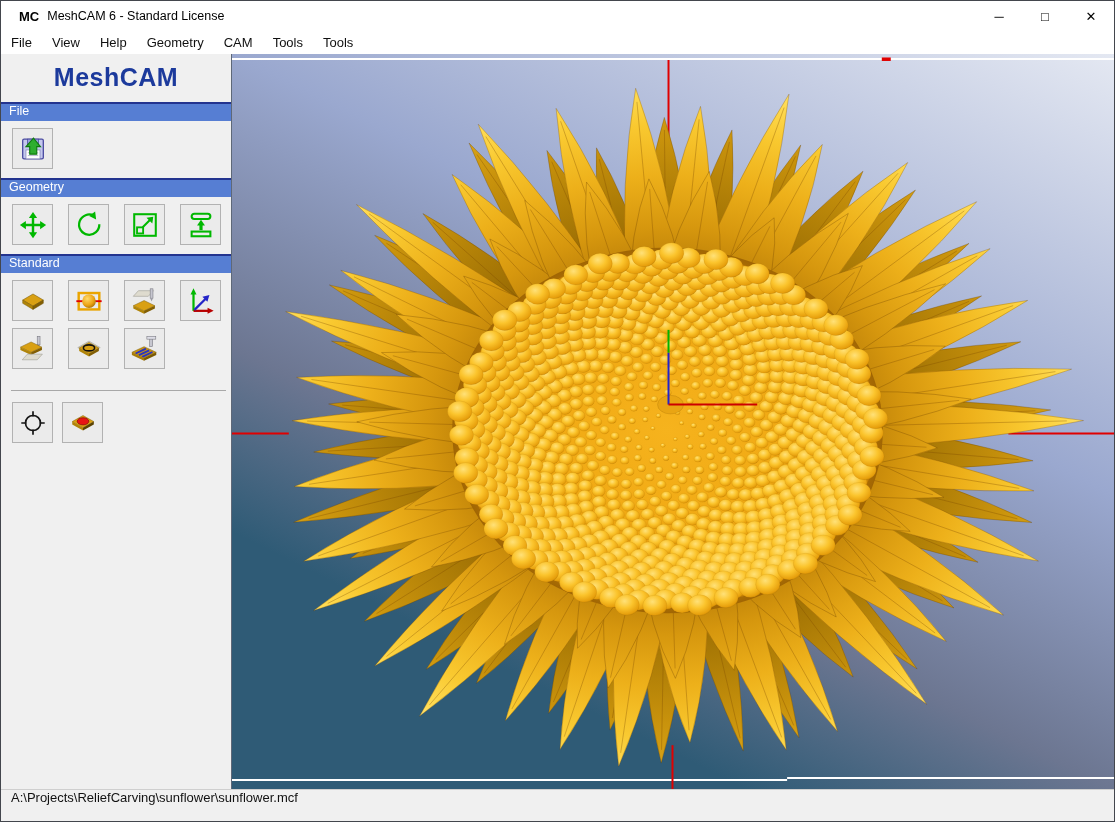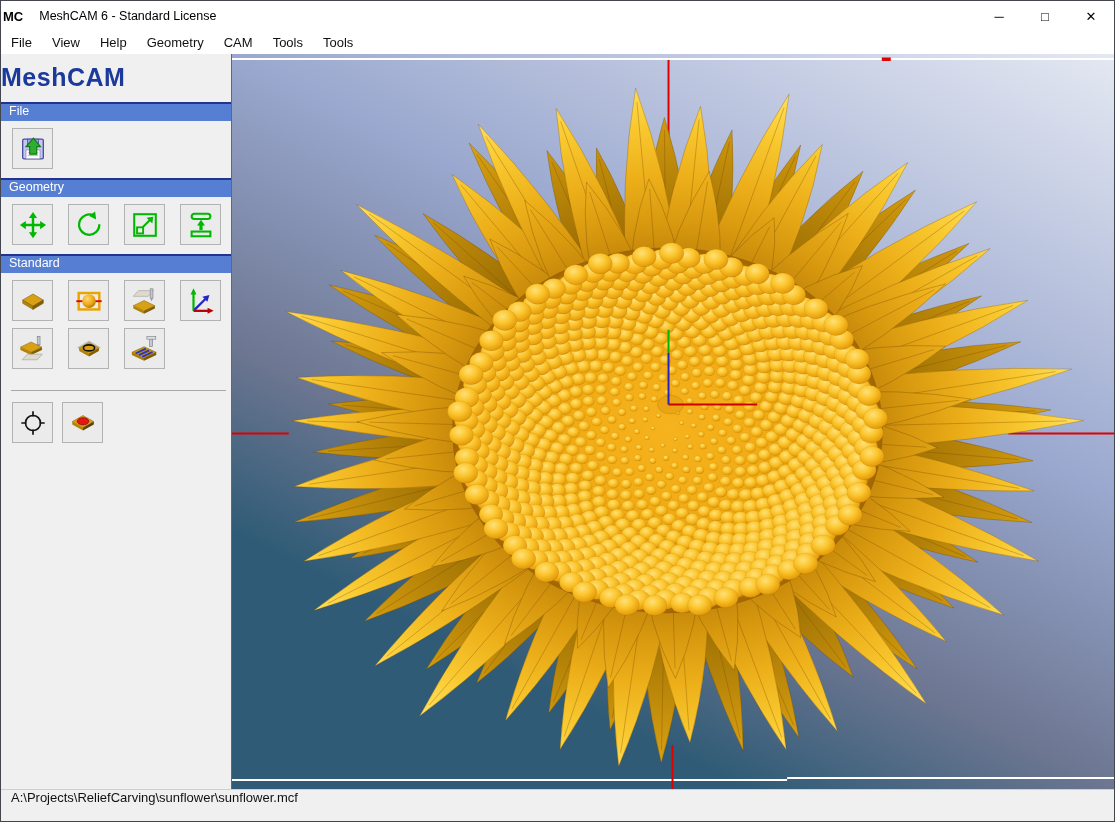--- a/index.html
+++ b/index.html
@@ -1,28 +1,28 @@
 <!DOCTYPE html>
 <html><head>
 <meta charset="utf-8">
 <style>
   *{margin:0;padding:0;box-sizing:border-box}
   html,body{background:#9a9a9a}
   body{font-family:"Liberation Sans",sans-serif}
   .window{position:relative;width:1115px;height:822px;background:#fff;border:1px solid #43464d;display:flex;flex-direction:column;overflow:hidden}
   .titlebar{height:30px;display:flex;align-items:center;background:#fff;flex:0 0 auto}
-  .app-icon{font-weight:700;font-size:13px;margin-left:2px;color:#000}
-  .title{font-size:12.5px;margin-left:16px;color:#000}
+  .app-icon{font-weight:700;font-size:13px;margin-left:18px;color:#000}
+  .title{font-size:12.5px;margin-left:8px;color:#000}
   .win-controls{margin-left:auto;display:flex;height:100%}
   .win-btn{width:46px;height:100%;display:flex;align-items:center;justify-content:center;font-size:13px;background:transparent;border:none;color:#000;font-family:"Liberation Sans",sans-serif;cursor:default}
   .menubar{height:23px;display:flex;align-items:center;background:#fff;font-size:13px;flex:0 0 auto}
   .menu-item{padding:2px 10px;color:#101010}
   .main{flex:1;display:flex;min-height:0}
   .sidebar{width:230px;background:#f0f0f0;flex:0 0 auto;display:flex;flex-direction:column;overflow:hidden}
-  .logo{color:#1c3a9c;font-weight:700;font-size:25px;padding:9px 0 10px;letter-spacing:.5px}
+  .logo{color:#1c3a9c;font-weight:700;font-size:25px;text-align:center;padding:9px 0 10px;letter-spacing:.5px}
   .section-header{background:#567ed3;border-top:2px solid #23348f;color:#fff;font-size:12.5px;padding:0 0 2px 8px;line-height:15px}
   .section-content{padding:7px 0 9px 11px;display:flex;flex-direction:column;gap:7px}
   .icon-row{display:flex;gap:15px}
   .icon-row.tight{gap:9px}
   .icon-btn{width:41px;height:41px;background:#ebebeb;border:1px solid #b2b2b2;display:flex;align-items:center;justify-content:center;padding:0}
   .icon-btn span{display:flex}
   .divider{border-top:1px solid #a8a8a8;margin:12px 5px 4px 10px;height:0}
   .viewport{flex:1;position:relative;border-left:1px solid #5e6878;min-width:0}
   .viewport svg{display:block;width:100%;height:100%}
   .statusbar{height:32px;background:#f0f0f0;border-top:1px solid #cfcfcf;display:flex;align-items:flex-start;font-size:13px;color:#111;padding-left:10px;flex:0 0 auto}

